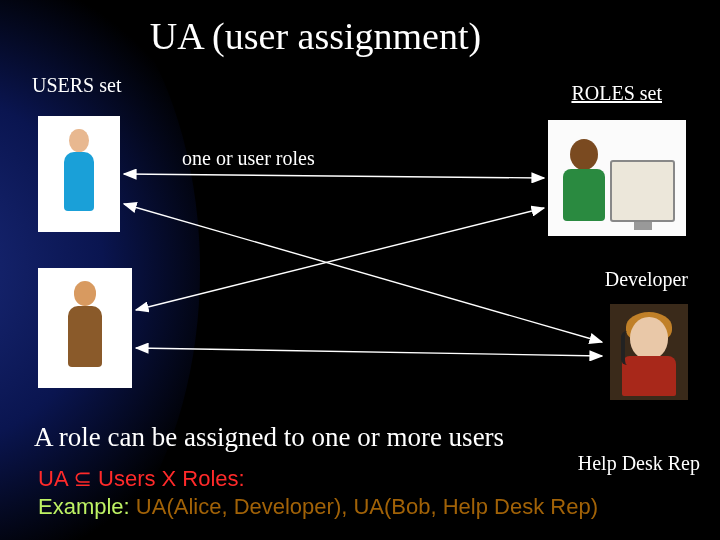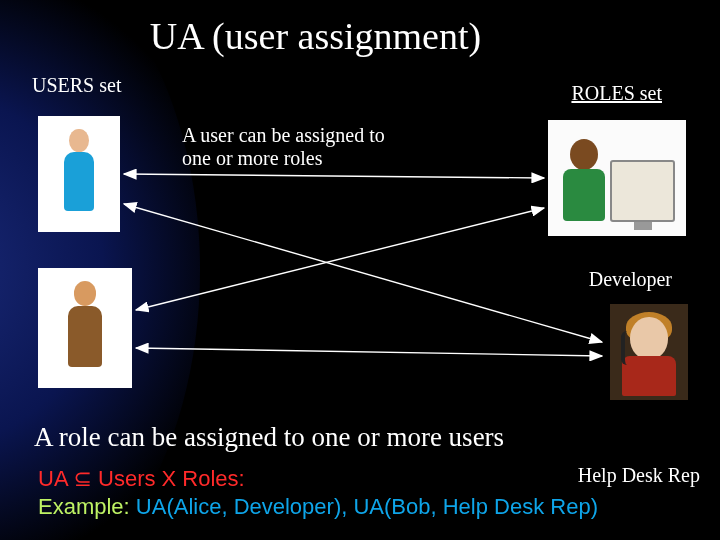--- a/index.html
+++ b/index.html
@@ -36,33 +36,33 @@
     font-size: 38px;
     font-weight: 400;
   }
   .label {
     position: absolute;
     font-size: 20px;
   }
   .users-label { top: 74px; left: 32px; }
   .roles-label { top: 82px; right: 58px; text-decoration: underline; }
   .desc1 { top: 124px; left: 182px; width: 260px; line-height: 1.15; }
-  .developer-label { top: 268px; right: 48px; }
+  .developer-label { top: 268px; right: 32px; }
   .desc2 { top: 422px; left: 34px; font-size: 27px; }
-  .helpdesk-label { top: 464px; right: 20px; margin-left: 37px; }
+  .helpdesk-label { top: 452px; right: 20px; margin-left: 37px; }
   .formula {
     position: absolute;
     left: 38px;
     font-family: Arial, Helvetica, sans-serif;
     font-size: 22px;
   }
   .formula1 { top: 466px; color: #ff2a2a; }
   .formula2 { top: 494px; }
   .formula2 .red { color: #bef264; }
-  .formula2 .white { color: #0ea5e9; }
+  .formula2 .white { color: #a16207; }
   .img-box {
     position: absolute;
     background: #fff;
     display: flex;
     align-items: center;
     justify-content: center;
     overflow: hidden;
   }
   .user1 { top: 116px; left: 38px; width: 82px; height: 116px; }
   .user2 { top: 268px; left: 38px; width: 94px; height: 120px; }
@@ -145,22 +145,22 @@
 
 <div class="blue-arc"></div>
 
 <div class="content">
   <div class="title">UA (user assignment)</div>
 
   <div class="label users-label">USERS set</div>
   <div class="label roles-label">ROLES set</div>
 
   <div class="label desc1">
-    <span>A user can be assigned to</span><br>
-    <span>one or more roles</span>
+    <br>
+    <span>one or user roles</span>
   </div>
 
   <div class="img-box user1">
     <div class="clip-person">
         <div class="head"></div>
         <div class="body"></div>
       </div>
   </div>
   <div class="img-box user2">
     <div class="clip-person">

